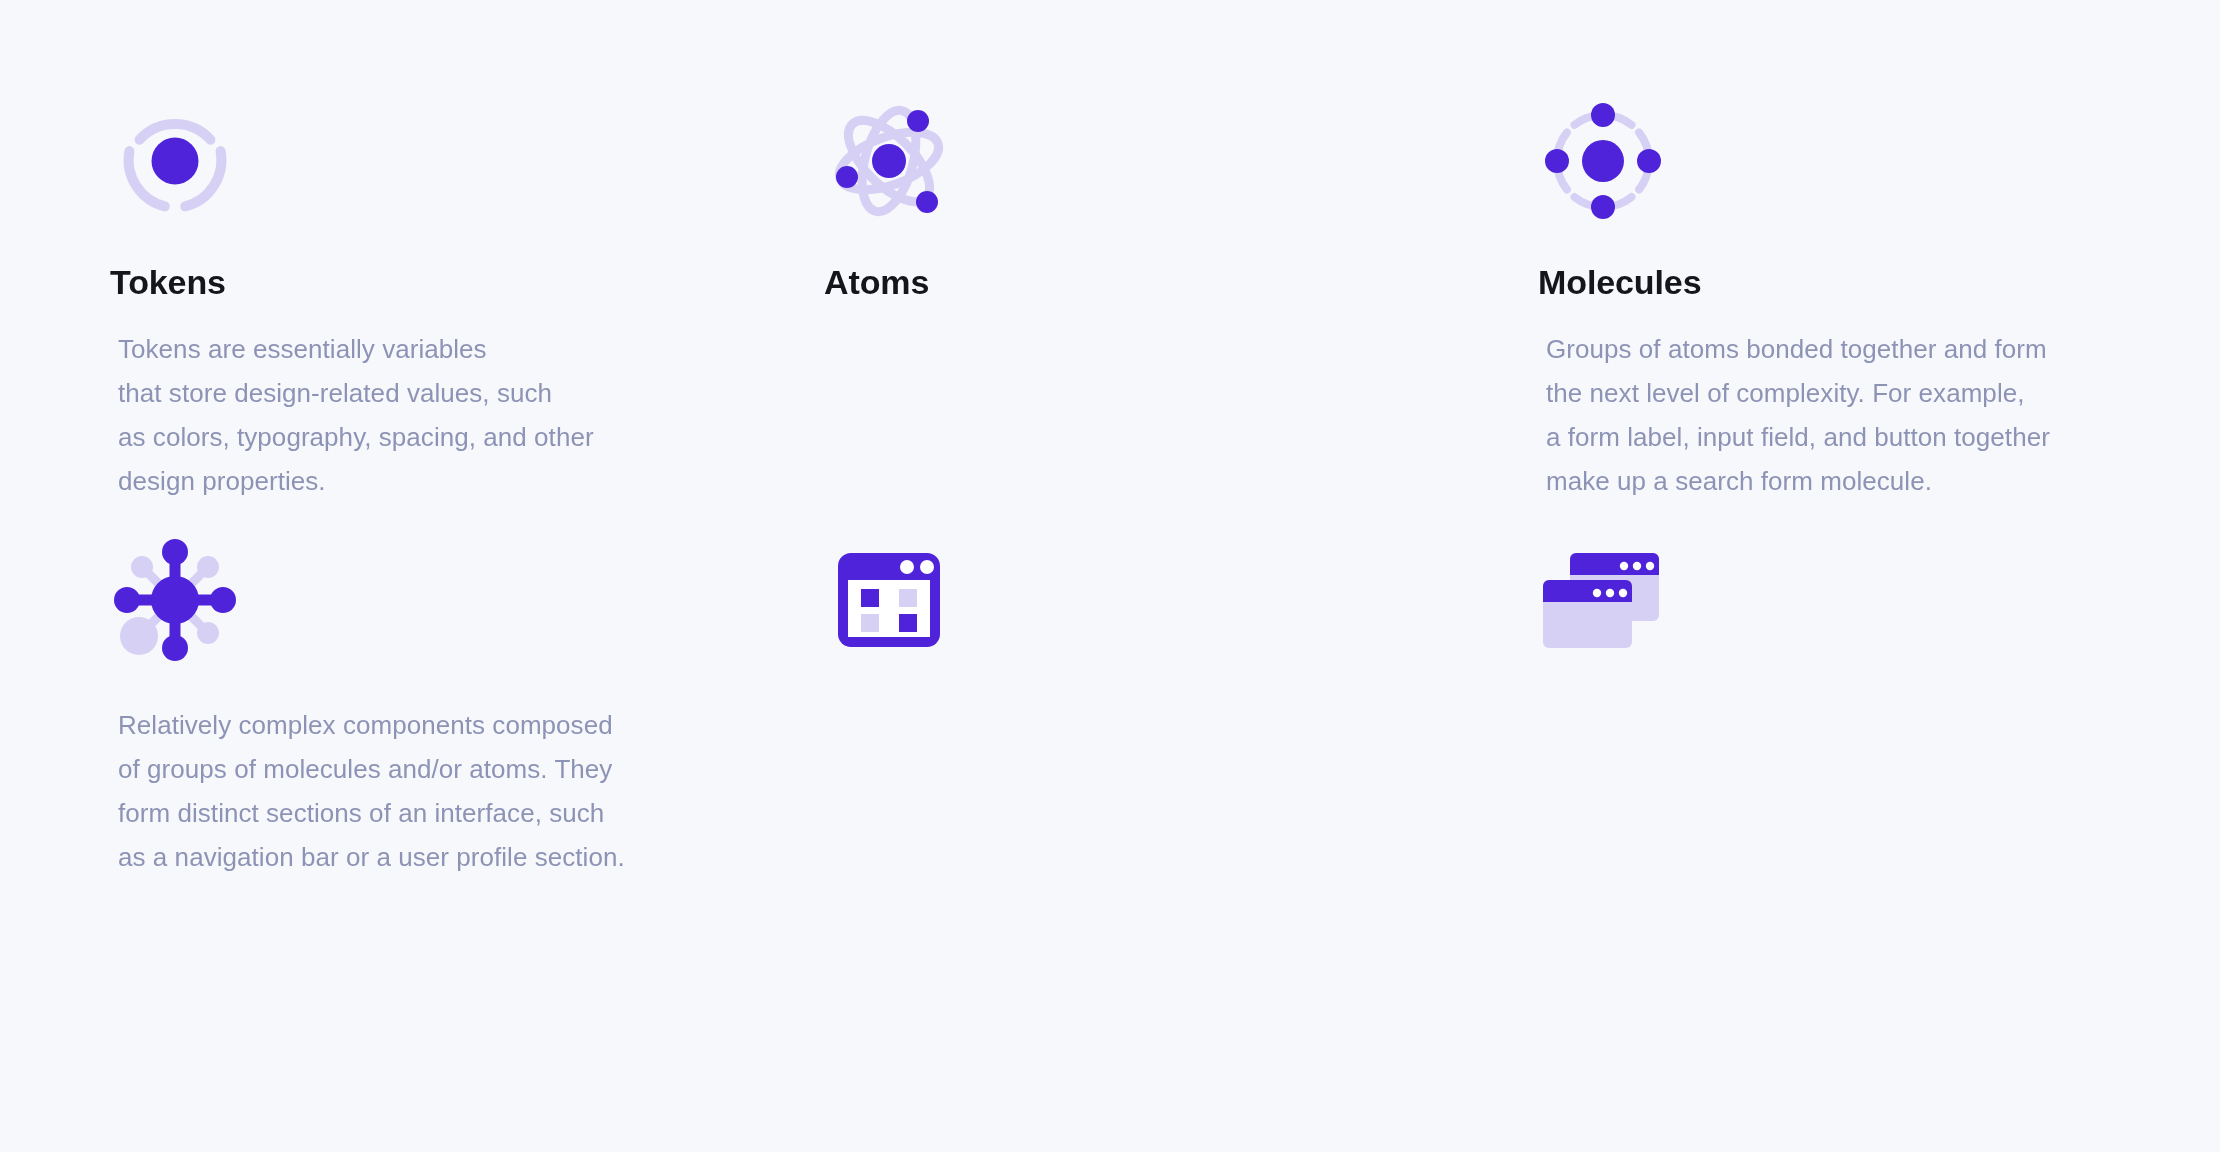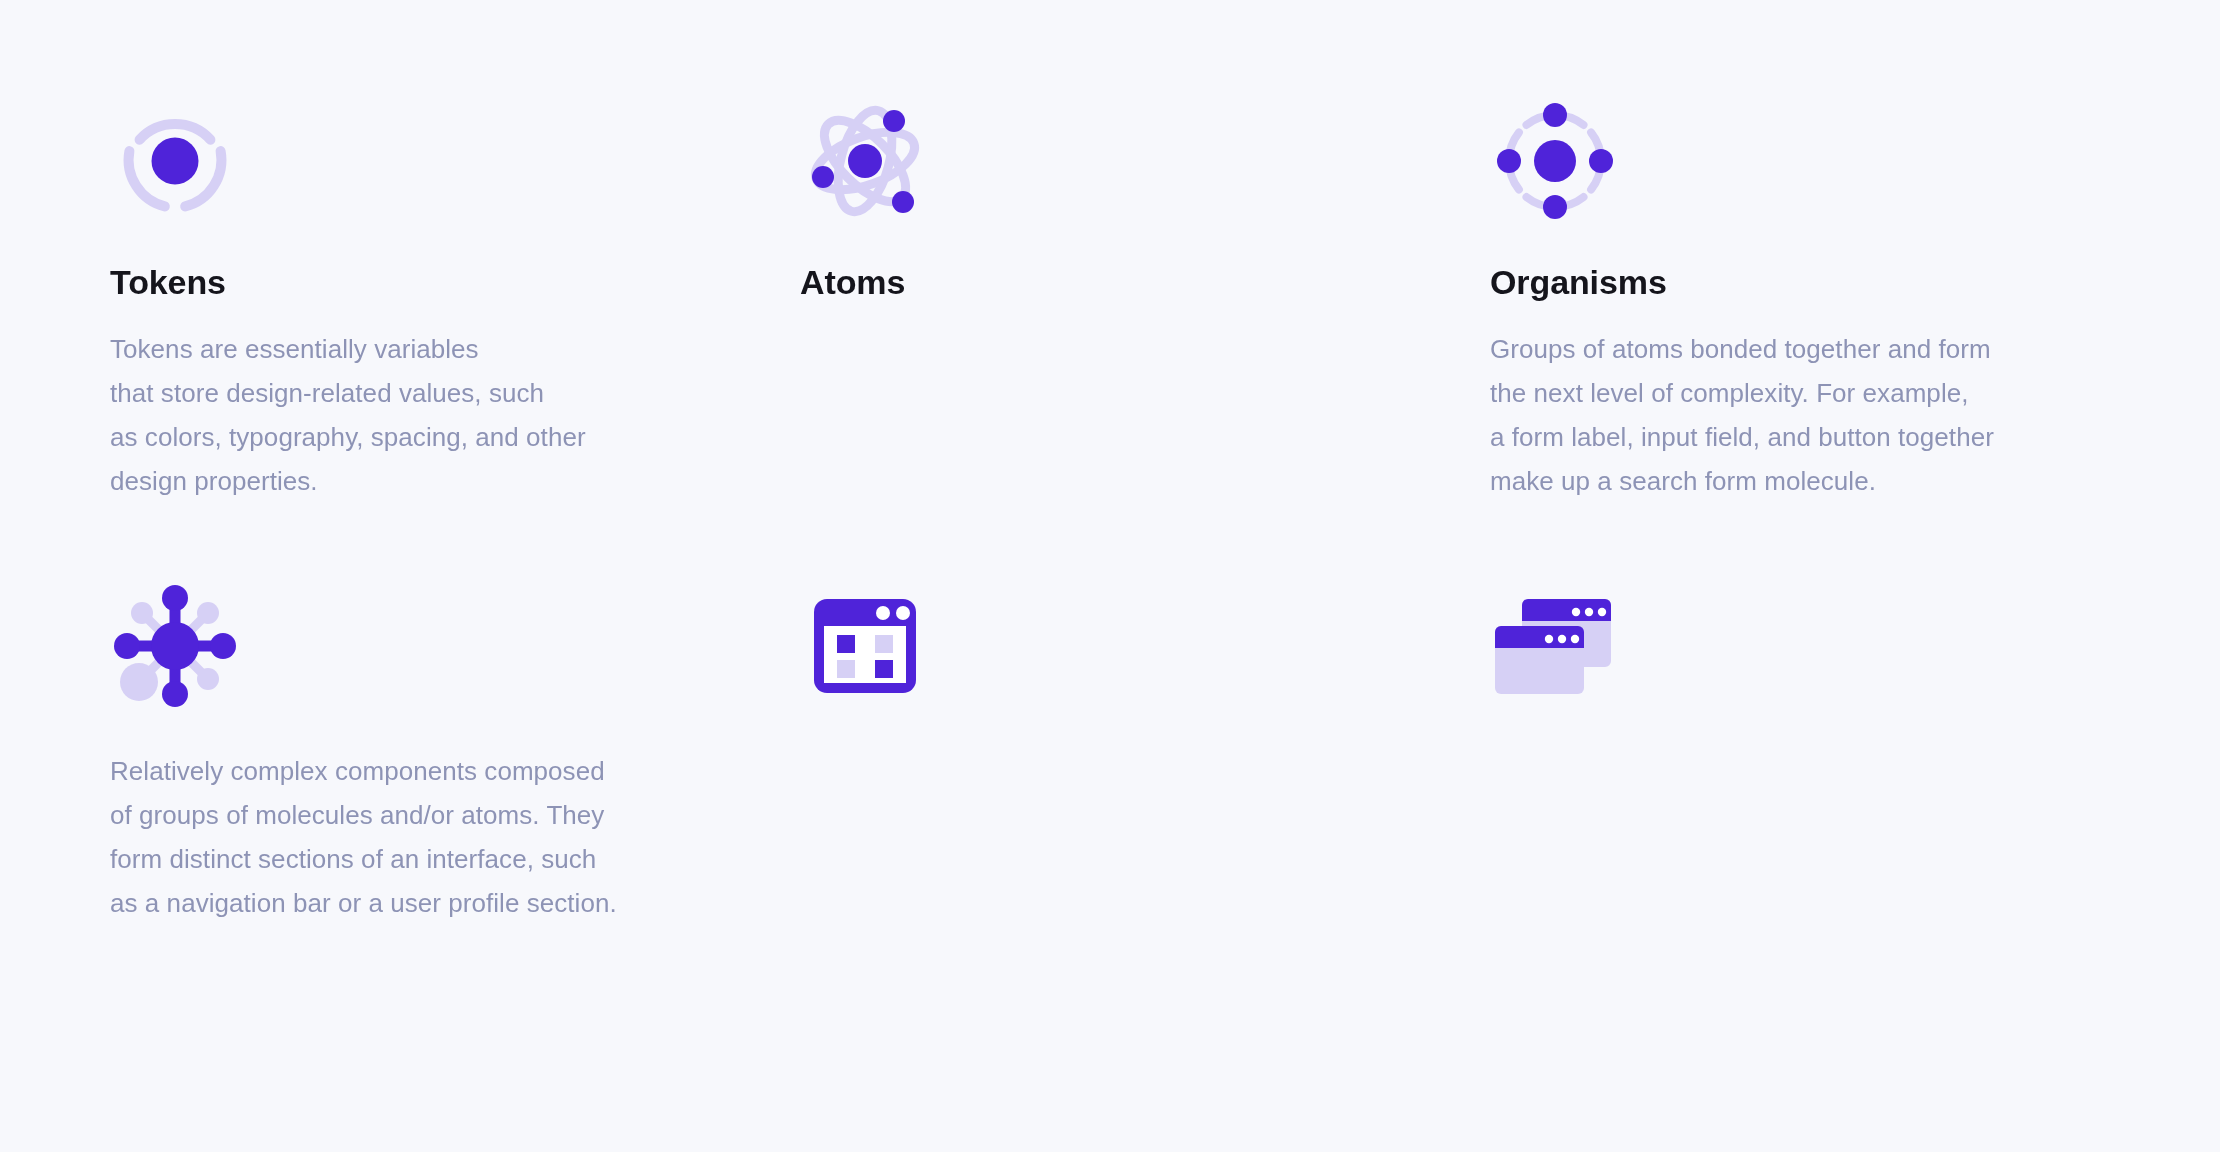--- a/index.html
+++ b/index.html
@@ -25,20 +25,21 @@
   .grid {
     position: absolute;
     left: 110px;
     top: 96px;
     width: 2010px;
     display: grid;
     grid-template-columns: 690px 690px 630px;
     grid-template-rows: auto auto;
     row-gap: 78px;
     column-gap: 0px;
+    gap: 24px;
   }
 
   .card {
     position: relative;
   }
 
   .icon-wrap {
     width: 130px;
     height: 130px;
     position: relative;
@@ -54,21 +55,21 @@
     color: #15151c;
     letter-spacing: -0.1px;
     margin: 0 0 26px 0;
     line-height: 1.1;
   }
 
   .card-desc {
     font-size: 26px;
     line-height: 44px;
     color: #8d93b5;
-    margin: 0;
+    margin: 8px;
     white-space: pre-line;
     letter-spacing: 0.05px;
   }
 </style>
 </head>
 <body>
 
 <div class="page">
   <div class="grid">
 
@@ -116,21 +117,21 @@
             <path d="M 93.5 101.1 A 46 46 0 0 1 36.5 101.1"></path>
             <path d="M 28.9 93.5 A 46 46 0 0 1 28.9 36.5"></path>
           </g>
           <circle cx="65" cy="65" r="21" fill="#4f23d9"></circle>
           <circle cx="65" cy="19" r="12" fill="#4f23d9"></circle>
           <circle cx="111" cy="65" r="12" fill="#4f23d9"></circle>
           <circle cx="65" cy="111" r="12" fill="#4f23d9"></circle>
           <circle cx="19" cy="65" r="12" fill="#4f23d9"></circle>
         </svg>
       </div>
-      <h3 class="card-title">Organisms</h3>
+      <h3 class="card-title">Molecules</h3>
       <p class="card-desc">Groups of atoms bonded together and form
 the next level of complexity. For example,
 a form label, input field, and button together
 make up a search form molecule.</p>
     </div>
 
     <div class="card">
       <div class="icon-wrap">
         <svg width="130" height="130" viewBox="0 0 130 130" aria-hidden="true">
           <g stroke="#d6d0f5" stroke-width="9" stroke-linecap="round">

